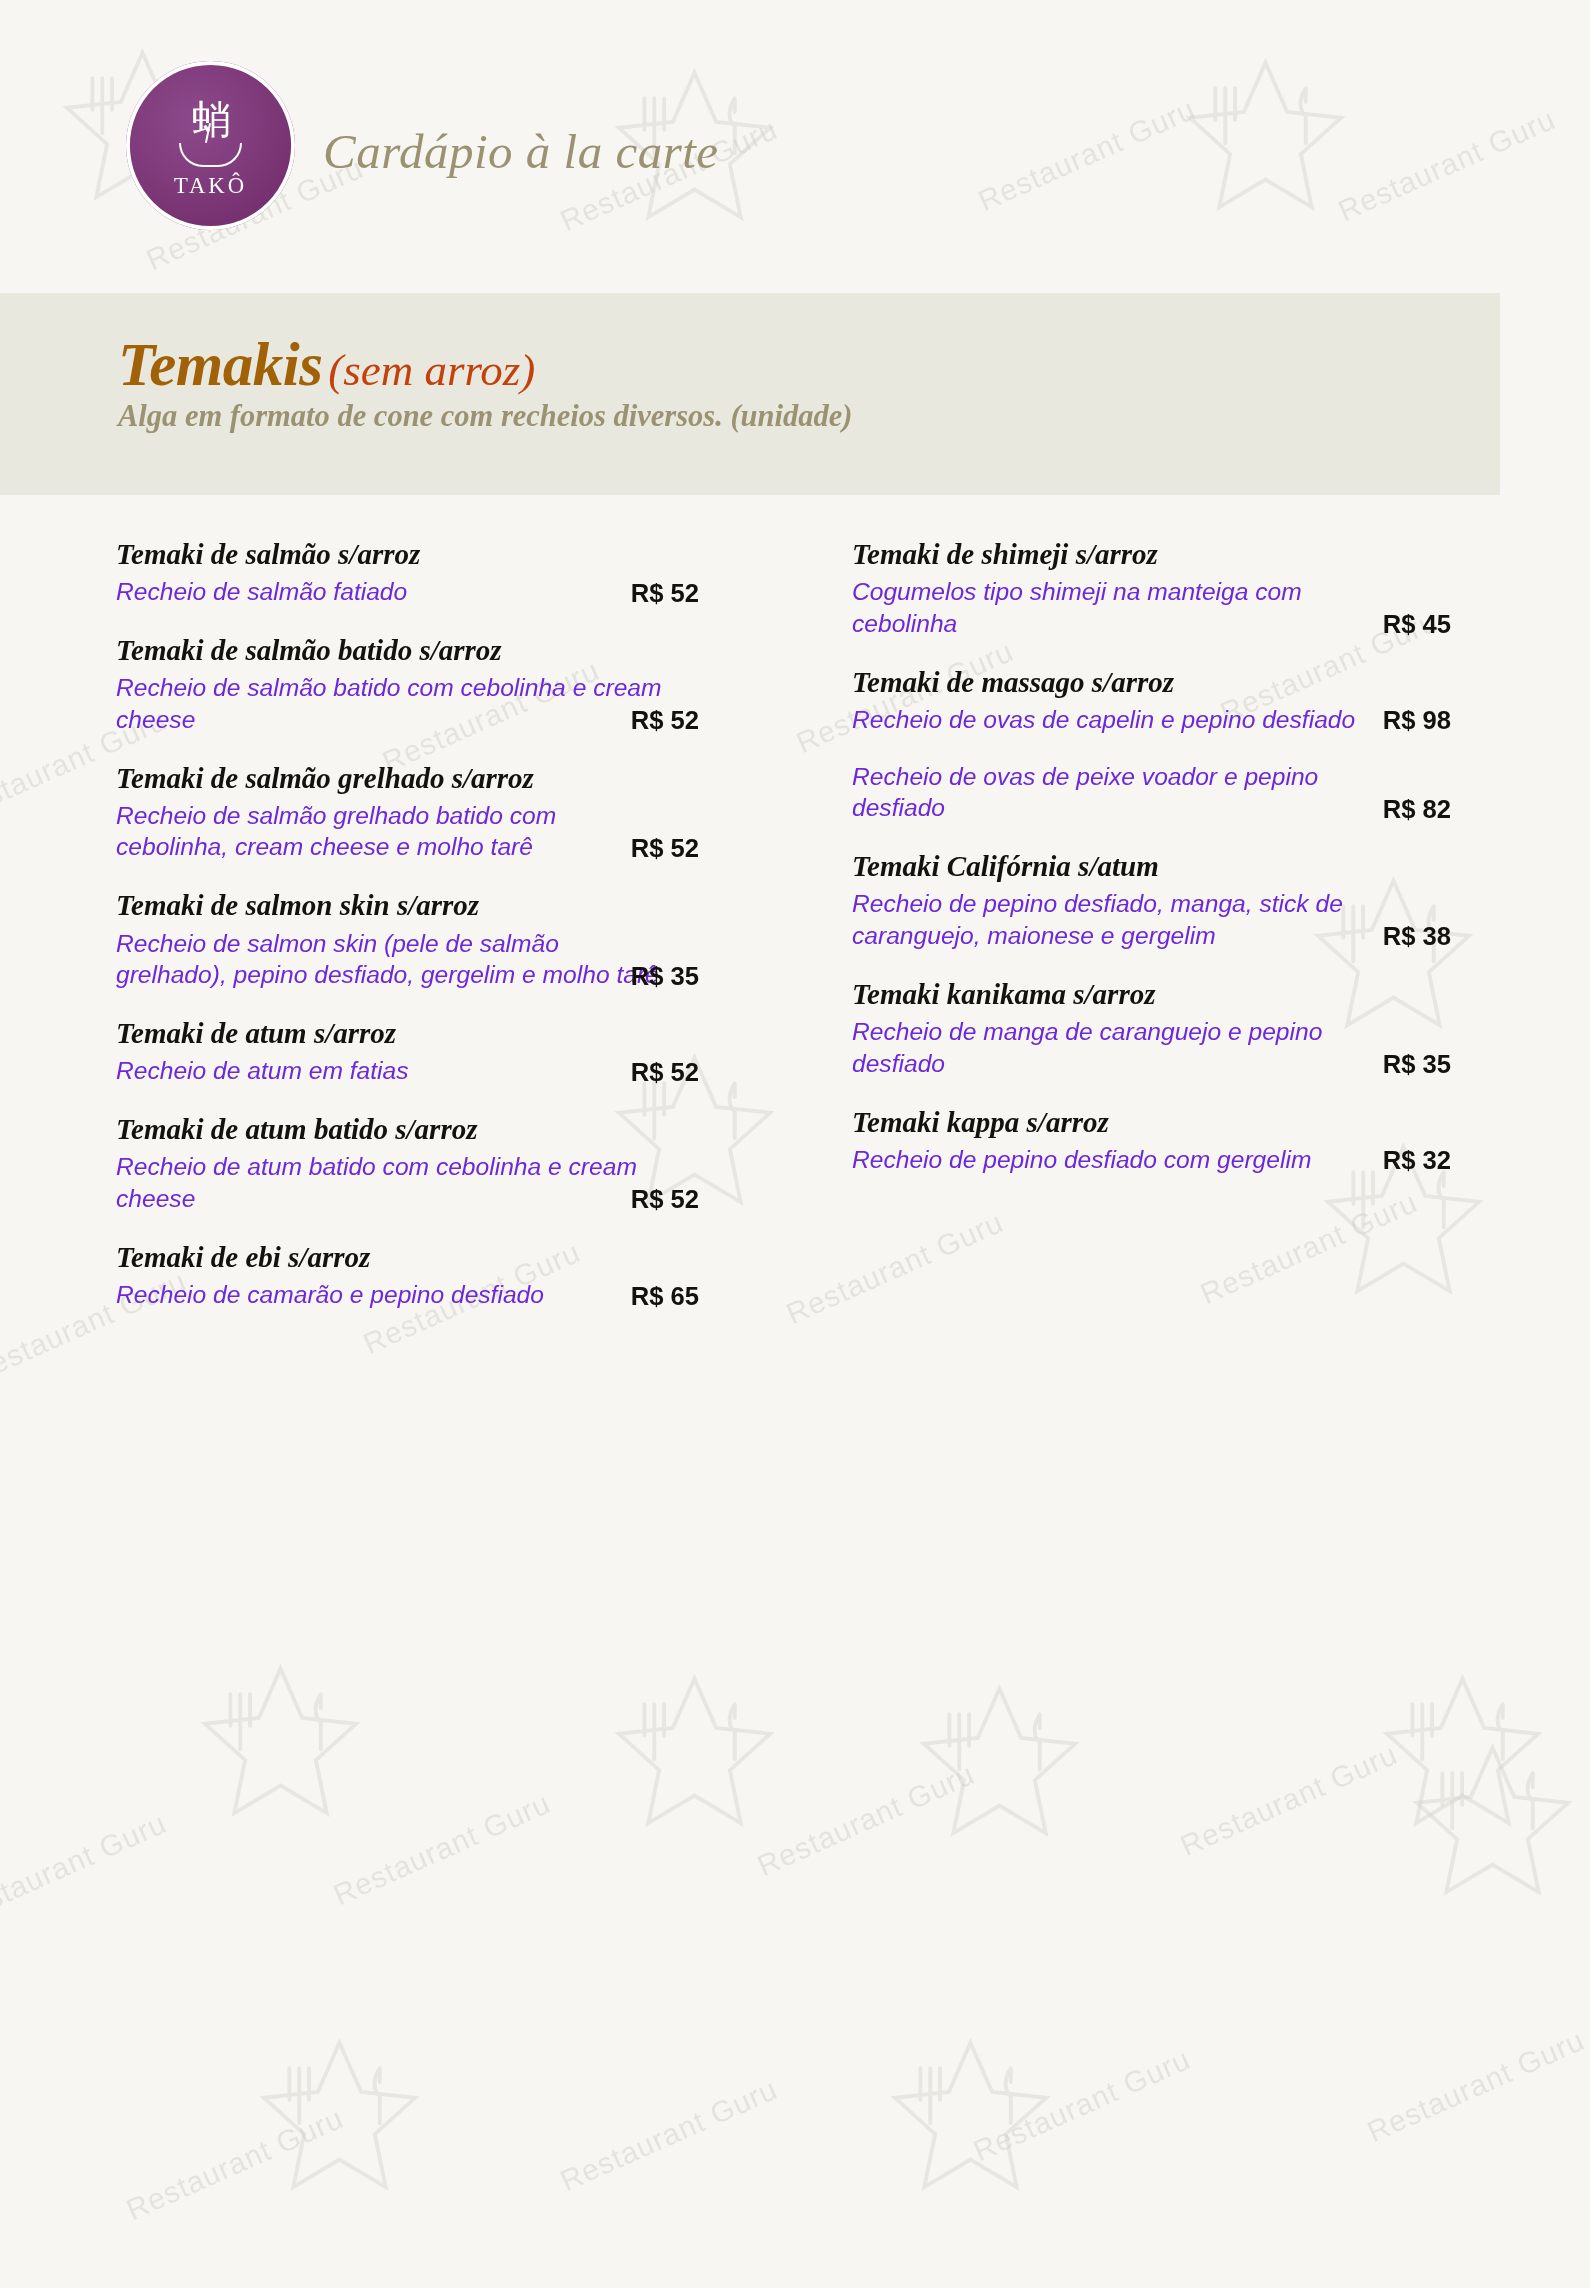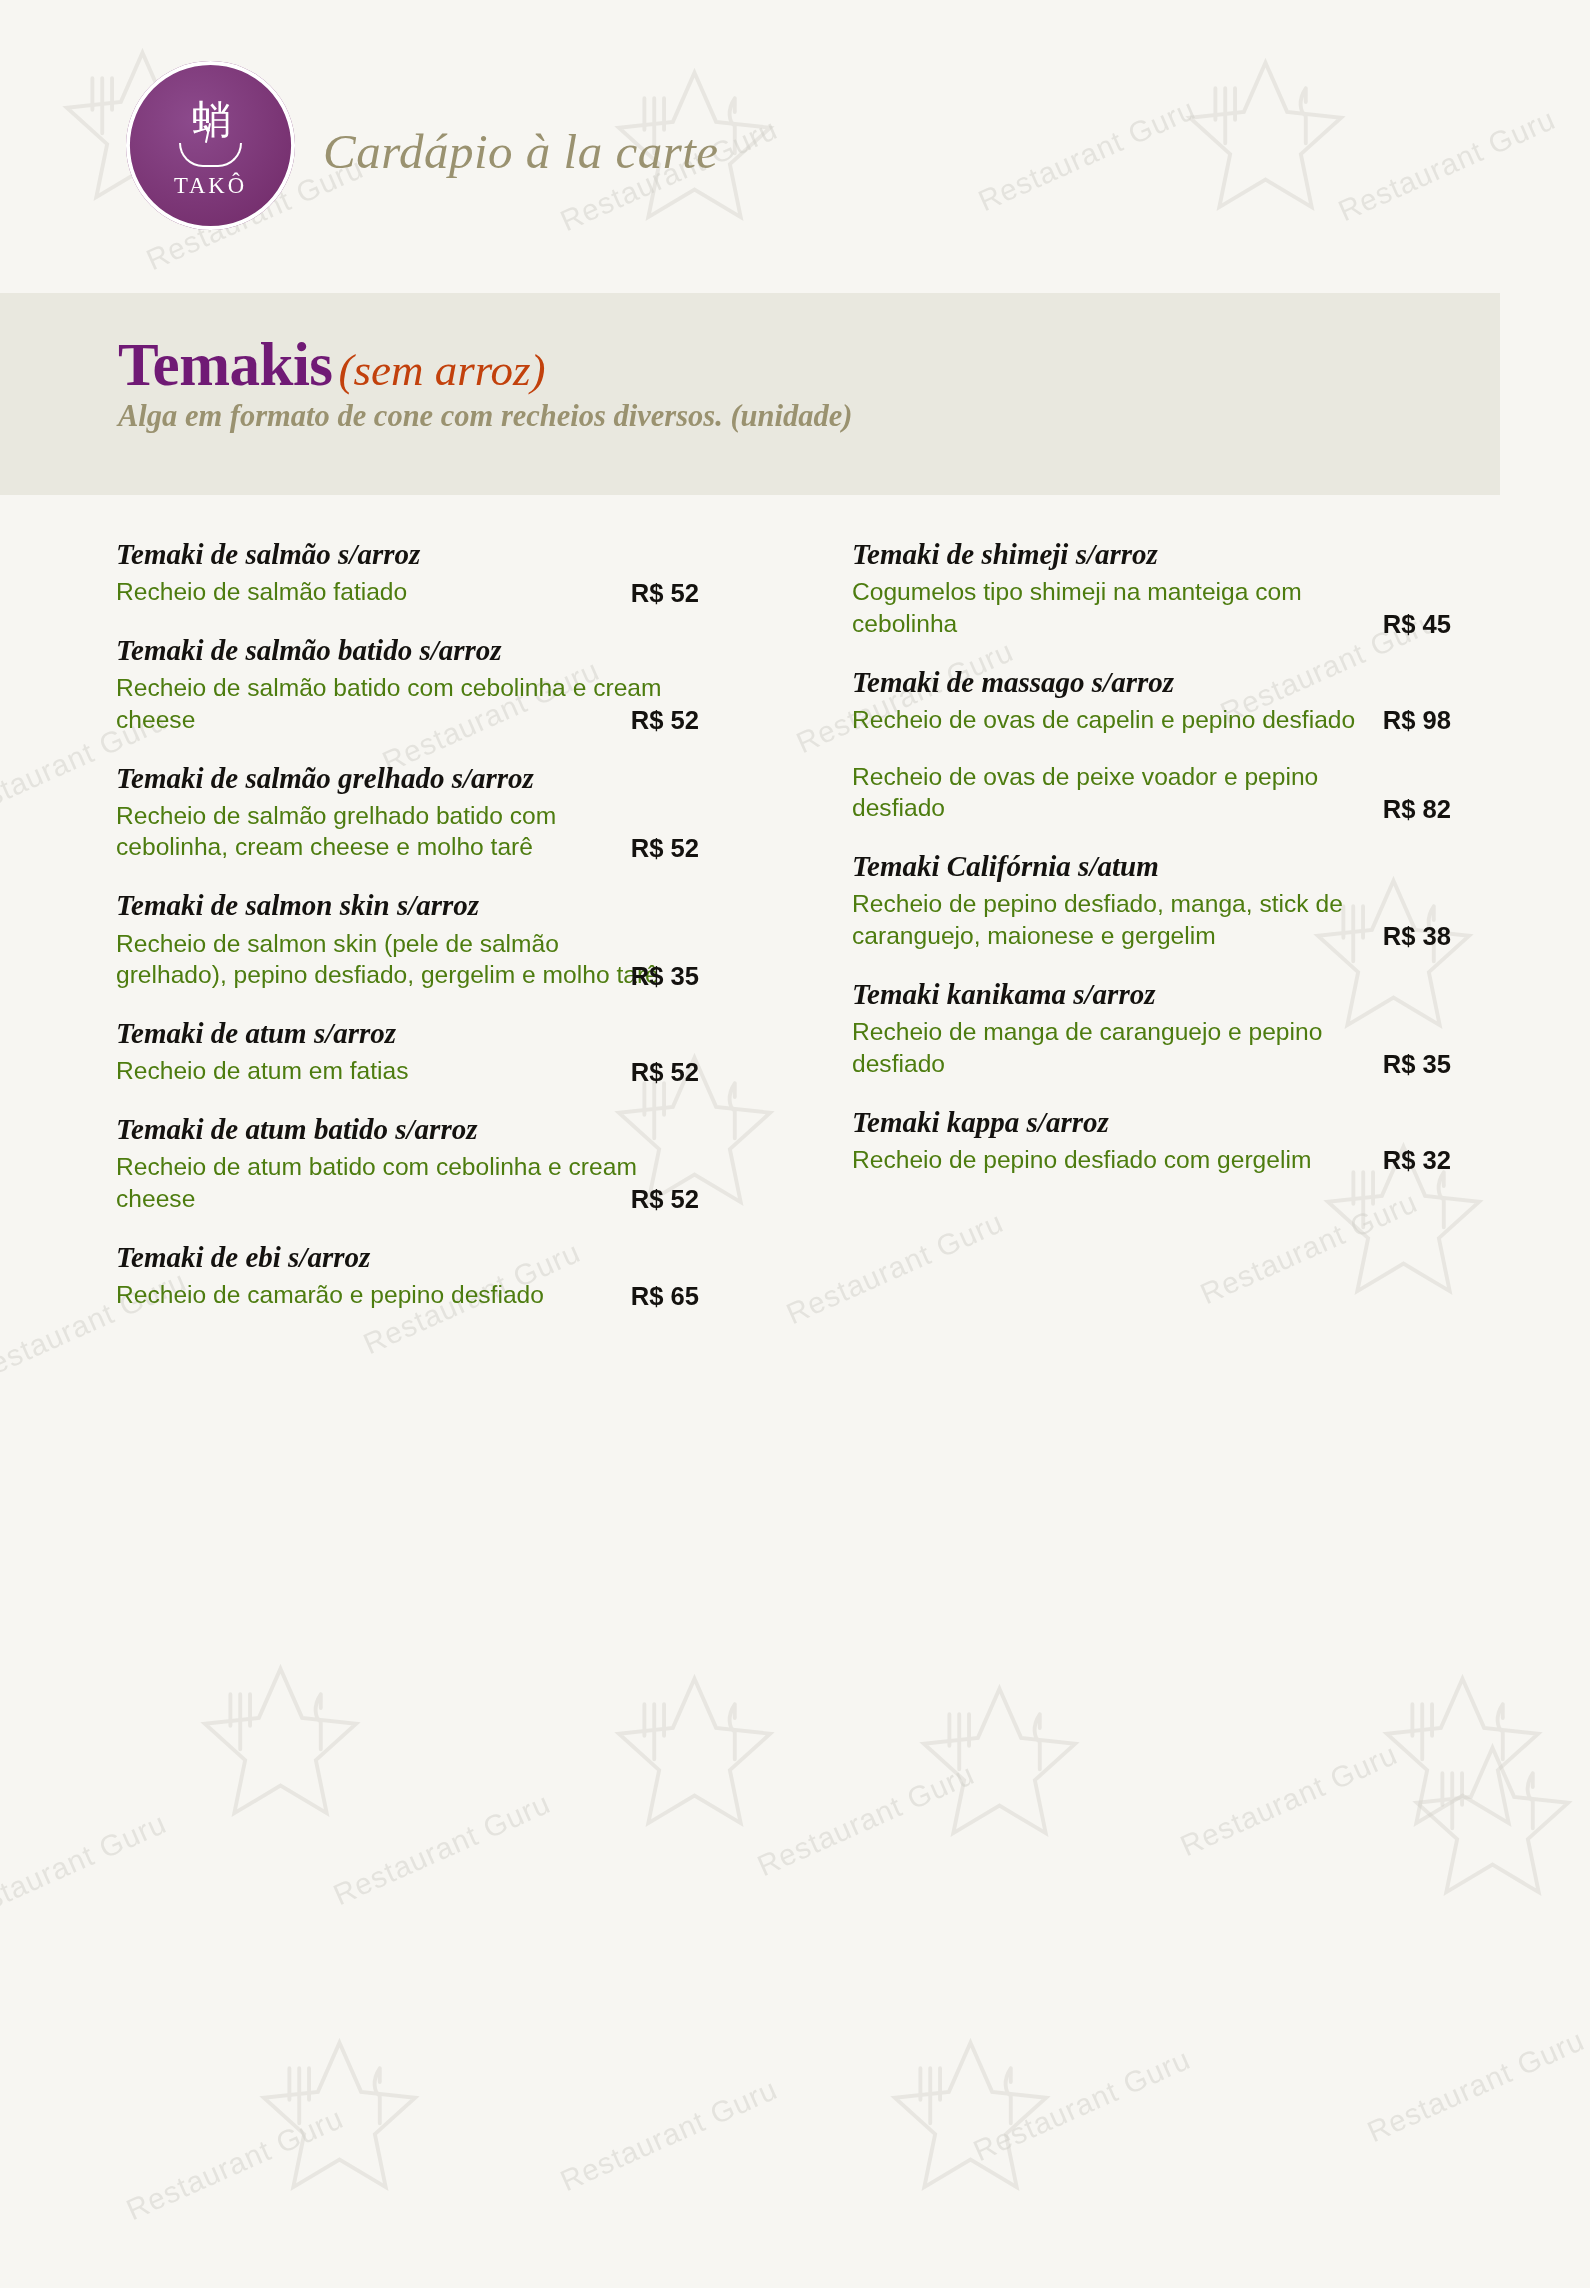--- a/index.html
+++ b/index.html
@@ -129,21 +129,22 @@
     position: absolute;
     left: 118px;
     top: 330px;
     z-index: 5;
     white-space: nowrap;
   }
   .section-title .main {
     font-family: "Liberation Serif", serif;
     font-size: 61px;
     font-weight: bold;
-    color: #701a75;
+    font-style: italic;
+    color: #a16207;
     letter-spacing: -0.5px;
   }
   .section-title .sub {
     font-family: "Liberation Serif", serif;
     font-size: 45px;
     font-style: italic;
     color: #c2410c;
     margin-left: 5.9px;
   }
   .section-desc {
@@ -184,23 +185,24 @@
     line-height: 1.18;
     margin-bottom: 4.9px;
   }
   .item-body {
     position: relative;
     min-height: 31.5px;
   }
   .item-desc {
     font-family: "Liberation Sans", sans-serif;
     font-size: 24.6px;
-    color: #4d7c0f;
+    color: #6d28d9;
     line-height: 1.28;
     width: 552px;
+    font-style: italic;
   }
   .item-price {
     position: absolute;
     right: 0;
     bottom: 0;
     font-family: "Liberation Sans", sans-serif;
     font-weight: bold;
     font-size: 25.6px;
     color: #14120f;
     white-space: nowrap;

